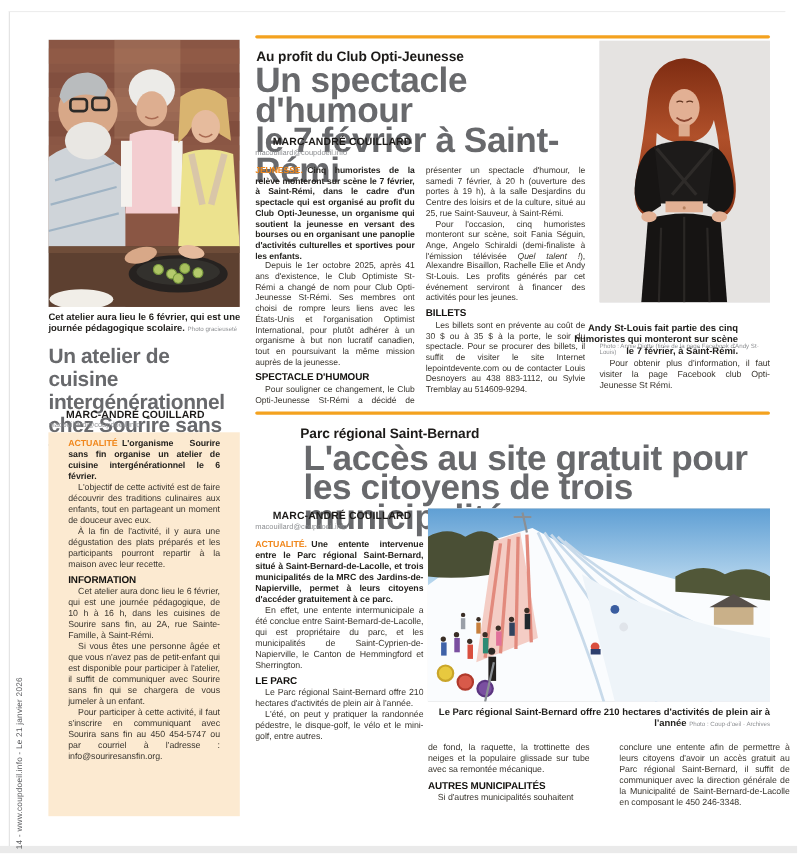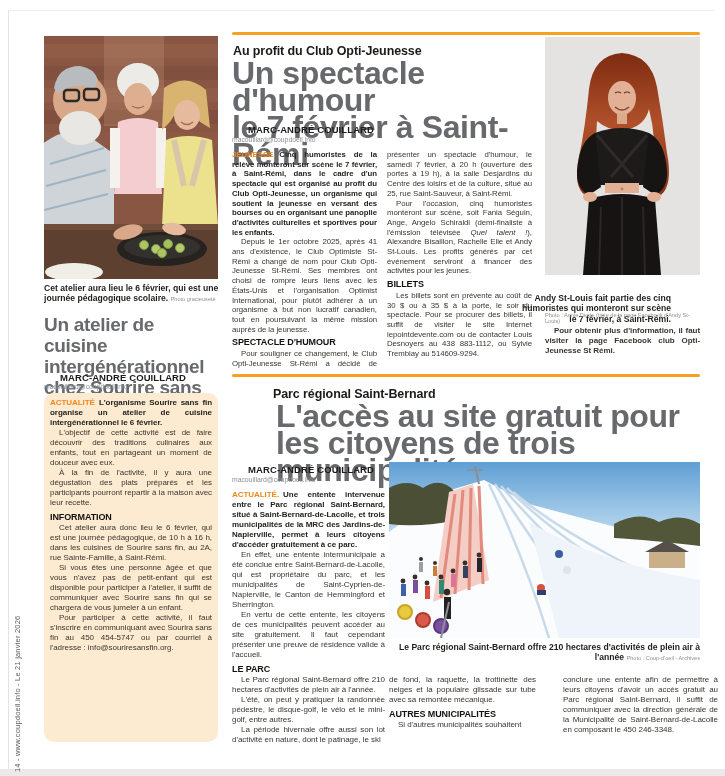--- a/index.html
+++ b/index.html
@@ -23,21 +23,21 @@
   .byline{font-size:9.5px;font-weight:bold;color:#1d1b19;letter-spacing:.1px;margin-left:16px;}
   .email{font-size:6.8px;color:#8d8f92;}
   
   .bodytext{font-size:8px;line-height:10px;text-align:justify;color:#3a362f;letter-spacing:-.05px;}
   .bodytext p{margin:0;text-indent:9px;}
   .bodytext p.lead{text-indent:0;font-weight:bold;color:#262420;}
   .bodytext p.noind{text-indent:0;}
   .tag{color:#f0871c;font-weight:bold;margin-right:4px;}
   .sub{margin:4px 0 1px;font-size:9px;font-weight:bold;color:#14120f;text-indent:0;letter-spacing:-.1px;}
   .cols2{column-count:2;column-gap:10px;column-fill:auto;font-size:7.8px;line-height:9.7px;overflow:hidden;}
-  .peachbox{background:#fcead1;padding:5px 6px 6px;box-sizing:border-box;overflow:hidden;border-radius:10px;}
+  .peachbox{background:#fcead1;padding:5px 18px 6px;box-sizing:border-box;overflow:hidden;}
   
   .cap{font-size:8.6px;line-height:10.3px;font-weight:bold;color:#201e1b;}
   .cap .credit{font-weight:normal;font-size:5.6px;color:#8f9194;letter-spacing:0;}
   .cap-right{text-align:right;}
   .credit-line{font-size:5.6px;color:#8f9194;}
   .ph{overflow:hidden;background:#ddd;}
   .ph svg{display:block;}
   i{font-style:italic;}
 </style>
 </head>
@@ -161,43 +161,41 @@
         <rect x="60" y="146" width="34" height="10" fill="#e2b094"></rect>
         <circle cx="77" cy="152" r="1.4" fill="#b5805f"></circle>
         <path d="M44,162 Q77,152 110,162 L116,238 L38,238 Z" fill="#161413"></path>
         <path d="M77,160 L77,238 M56,170 L54,238 M98,170 L100,238" stroke="#2a2725" stroke-width="2" fill="none"></path>
         <ellipse cx="45" cy="160" rx="7" ry="5" fill="#e2b094"></ellipse>
         <ellipse cx="109" cy="160" rx="7" ry="5" fill="#e2b094"></ellipse>
       </svg>
     </div>
     <div class="abs cap cap-right" style="left:516px;top:280px;width:155px;margin-top:13px;">Andy St-Louis fait partie des cinq humoristes qui monteront sur scène le 7 février, à Saint-Rémi.</div>
     <div class="abs credit-line" style="left:545px;top:312px;width:155px;">Photo : Annie Diotte (tirée de la page Facebook d'Andy St-Louis)</div>
-    <div class="abs bodytext" style="left:545px;top:326px;width:155px;font-weight:bold;">
+    <div class="abs bodytext" style="left:545px;top:326px;width:155px;">
       <p>Pour obtenir plus d'information, il faut visiter la page Facebook club Opti-Jeunesse St Rémi.</p>
     </div>
     <div class="abs rule" style="left:232px;top:374px;width:468px;"></div>
   </section>
 
   <section>
     <div class="abs kicker" style="left:233px;top:387px;padding-left:40px;">Parc régional Saint-Bernard</div>
     <h1 class="abs hl hl-big" style="left:232px;top:403px;width:468px;margin-left:44px;">
       <span style="display:block;">L'accès au site gratuit pour</span>
       <span style="display:block;">les citoyens de trois municipalités</span>
     </h1>
     <div class="abs byline" style="left:232px;top:464px;">MARC-ANDRÉ COUILLARD</div>
     <div class="abs email" style="left:232px;top:476px;">macouillard@coupdoeil.info</div>
 
     <div class="abs bodytext" style="left:232px;top:490px;width:153px;height:256px;overflow:hidden;">
       <p class="lead"><span class="tag">ACTUALITÉ.</span><span>Une entente intervenue entre le Parc régional Saint-Bernard, situé à Saint-Bernard-de-Lacolle, et trois municipalités de la MRC des Jardins-de-Napierville, permet à leurs citoyens d'accéder gratuitement à ce parc.</span></p>
       <p>En effet, une entente intermunicipale a été conclue entre Saint-Bernard-de-Lacolle, qui est propriétaire du parc, et les municipalités de Saint-Cyprien-de-Napierville, le Canton de Hemmingford et Sherrington.</p>
-      <p>En vertu de cette entente, les citoyens de ces municipalités peuvent accéder au site gratuitement. Il faut cependant présenter une preuve de résidence valide à l'accueil.</p>
       <h3 class="sub">LE PARC</h3>
       <p>Le Parc régional Saint-Bernard offre 210 hectares d'activités de plein air à l'année.</p>
       <p>L'été, on peut y pratiquer la randonnée pédestre, le disque-golf, le vélo et le mini-golf, entre autres.</p>
-      <p>La période hivernale offre aussi son lot d'activité en nature, dont le patinage, le ski</p>
     </div>
 
     <div class="abs ph" style="left:389px;top:462px;width:311px;height:176px;">
       <svg width="311" height="176" viewBox="0 0 311 176">
         <defs>
           <linearGradient id="skyg" x1="0" y1="0" x2="0" y2="1">
             <stop offset="0" stop-color="#5f9fd4"></stop>
               <stop offset="1" stop-color="#c6e0f2"></stop>
           </linearGradient>
         </defs>

